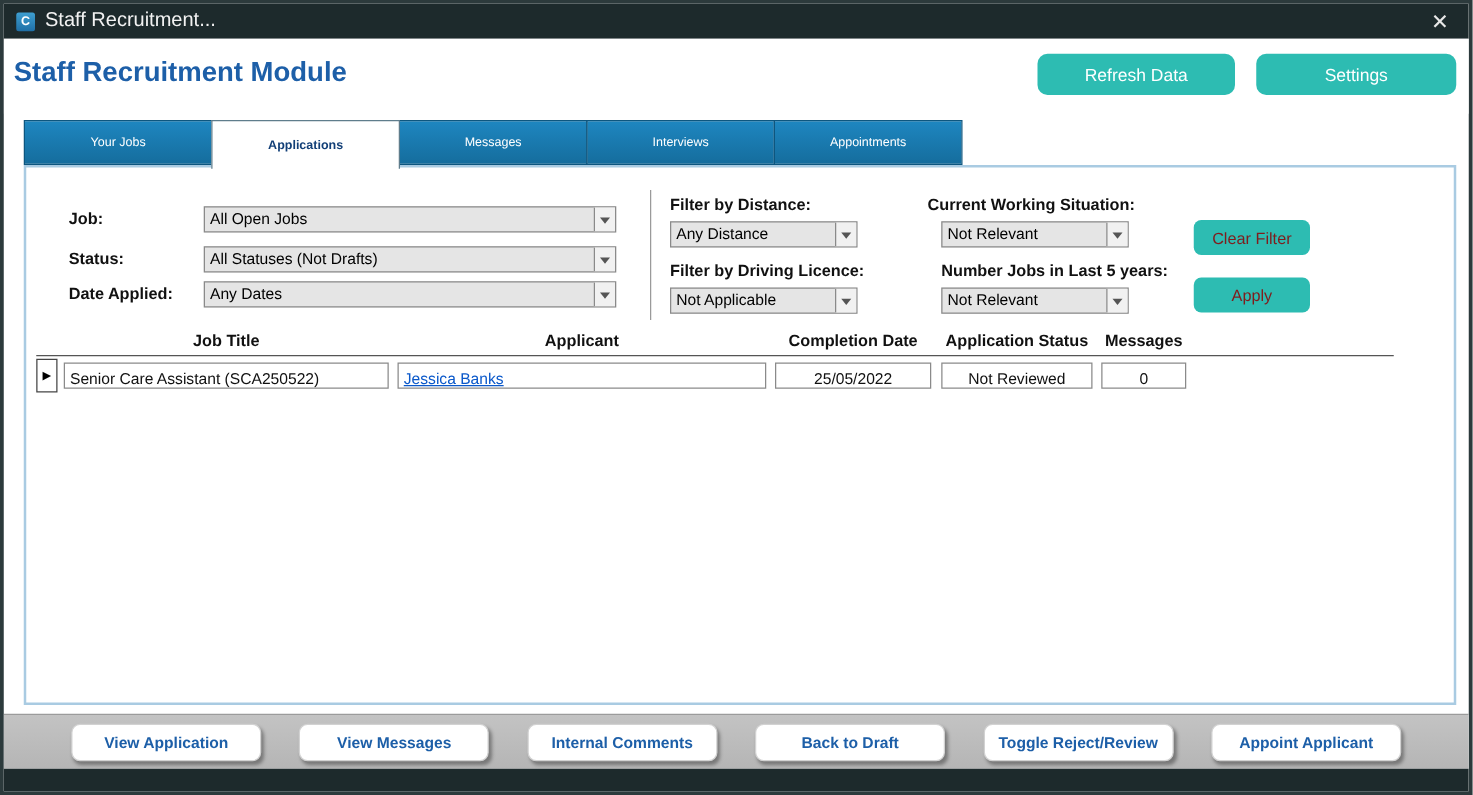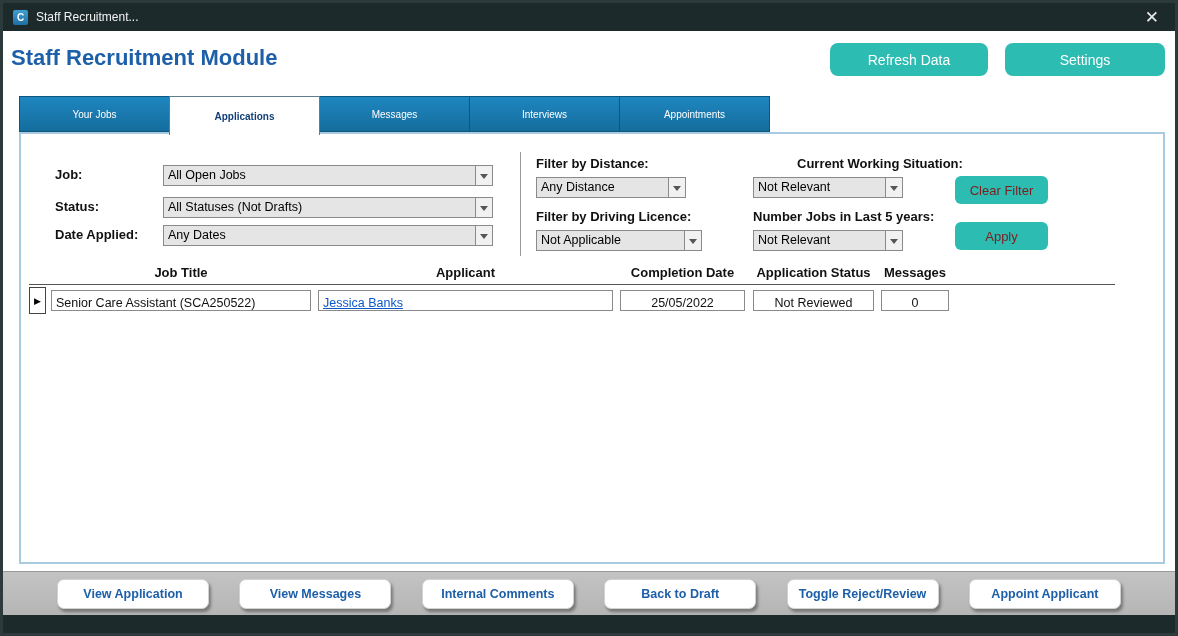--- a/index.html
+++ b/index.html
@@ -12,21 +12,21 @@
     --toolbar-gray:#b5b5b5;
   }
   *{margin:0;padding:0;box-sizing:border-box;}
   html,body{width:1178px;height:636px;}
   body{font-family:"Liberation Sans","DejaVu Sans",sans-serif;background:#888;}
   .window{position:absolute;inset:0;width:1178px;height:636px;background:#fff;border:3px solid #2c3a3c;overflow:hidden;}
 
   
   .titlebar{position:absolute;left:0;top:0;right:0;height:28px;background:var(--dark-bar,#1d2a2c);display:flex;align-items:center;padding:0 10px;}
   .app-icon{width:15px;height:15px;border-radius:2px;background:linear-gradient(#3e9fd0,#1f6fa6);color:#fff;font-size:10px;font-weight:bold;display:flex;align-items:center;justify-content:center;}
-  .titlebar-text{color:#f2f2f2;font-size:12px;margin-left:8px;flex:1;}
+  .titlebar-text{color:#f2f2f2;font-size:16px;margin-left:8px;flex:1;}
   .close-btn{color:#e8e8e8;font-size:17px;line-height:1;padding:2px 6px;cursor:default;}
 
   
   .header{position:absolute;left:0;top:28px;right:0;height:60px;background:#fff;}
   .page-title{position:absolute;left:8px;top:14px;font-size:22px;font-weight:bold;color:var(--title-blue,#1d5fa8);}
   .teal-btn{position:absolute;background:var(--accent-teal,#2dbcb2);color:#fff;border:none;border-radius:8px;font-size:14px;font-family:inherit;cursor:pointer;}
   .btn-refresh{right:187px;top:12px;width:158px;height:33px;}
   .btn-settings{right:10px;top:12px;width:160px;height:33px;}
 
   
@@ -107,26 +107,26 @@
 
     <div class="vdivider"></div>
 
     <div class="flabel" style="left:515px;top:22px;">Filter by Distance:</div>
     <div class="combo" style="left:515px;top:43px;width:150px;">
       <div class="val">Any Distance</div>
       <div class="dd"></div>
     </div>
 
     <div class="flabel" style="left:515px;top:75px;">Filter by Driving Licence:</div>
-    <div class="combo" style="left:515px;top:96px;width:166px;gap:21px;">
+    <div class="combo" style="left:515px;top:96px;width:150px;gap:21px;">
       <div class="val">Not Applicable</div>
       <div class="dd"></div>
     </div>
 
-    <div class="flabel" style="left:776px;top:22px;text-align:right;">Current Working Situation:</div>
+    <div class="flabel" style="left:721px;top:22px;text-align:right;">Current Working Situation:</div>
     <div class="combo" style="left:732px;top:43px;width:150px;">
       <div class="val">Not Relevant</div>
       <div class="dd"></div>
     </div>
 
     <div class="flabel" style="left:732px;top:75px;">Number Jobs in Last 5 years:</div>
     <div class="combo" style="left:732px;top:96px;width:150px;">
       <div class="val">Not Relevant</div>
       <div class="dd"></div>
     </div>

